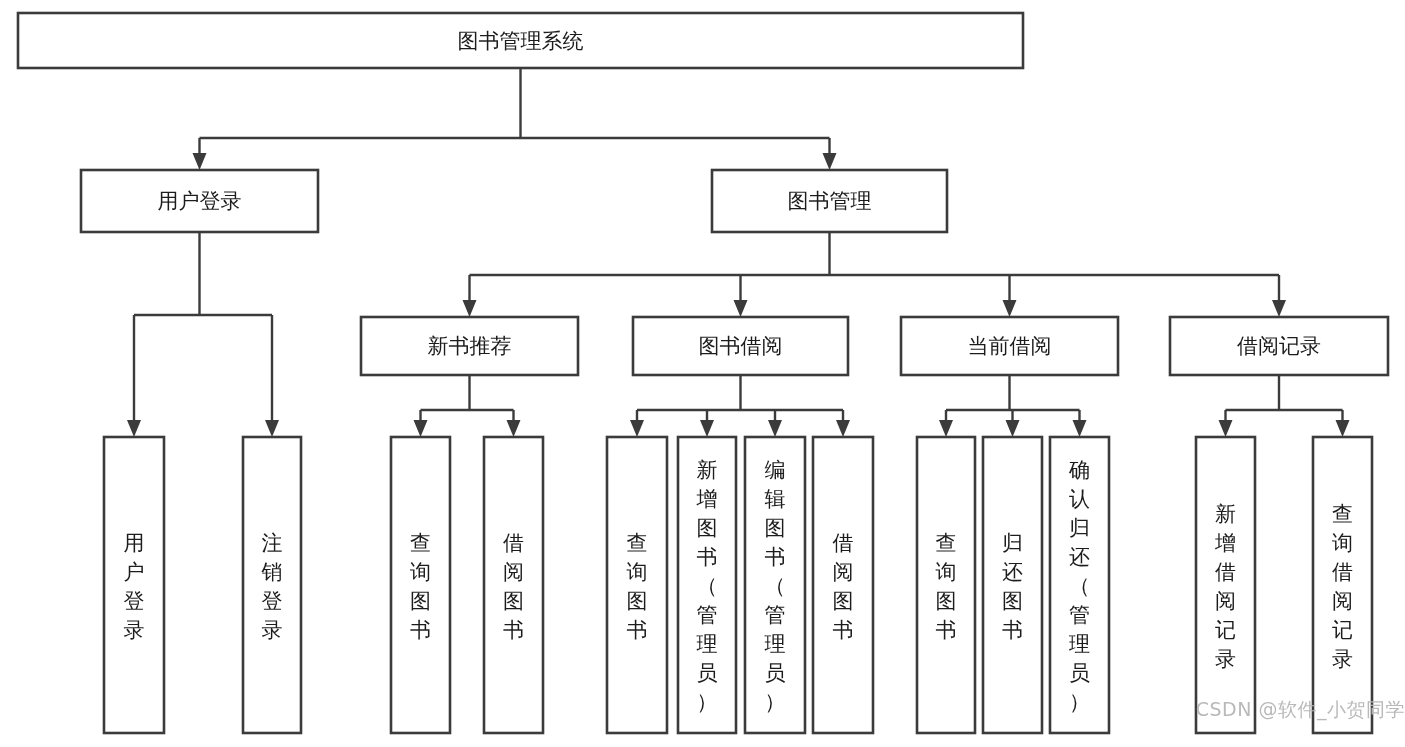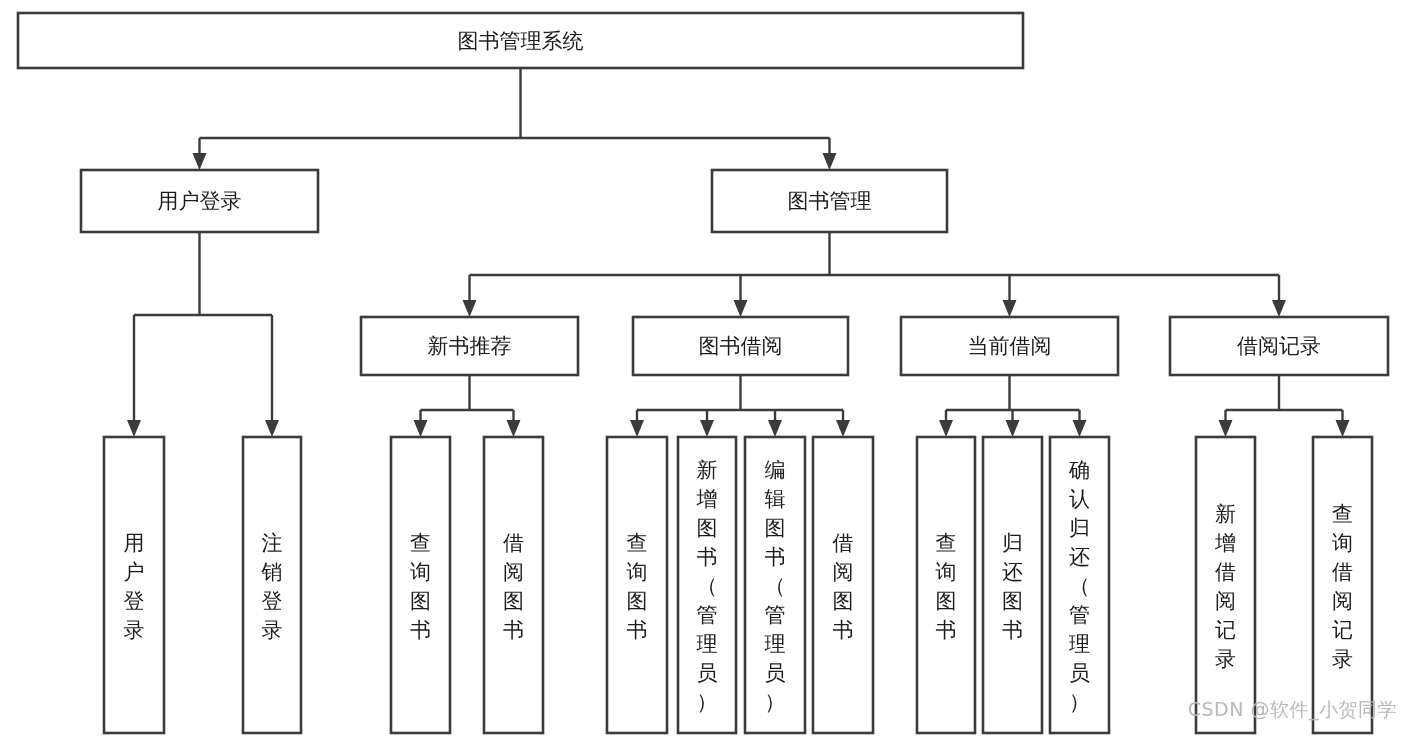--- a/index.html
+++ b/index.html
@@ -48,21 +48,21 @@
     stroke: #3b3b3b;
     stroke-width: 2.4;
     fill: none;
   }
   .arrow-head {
     fill: #3b3b3b;
     stroke: none;
   }
   .watermark {
     position: absolute;
-    right: 8px;
+    right: 0;
     bottom: 6px;
     font-family: "DejaVu Sans", "Liberation Sans", sans-serif;
     font-size: 19px;
     color: #b9b9b9;
     letter-spacing: 0.5px;
     white-space: nowrap;
     user-select: none;
   }
 </style>
 </head>

